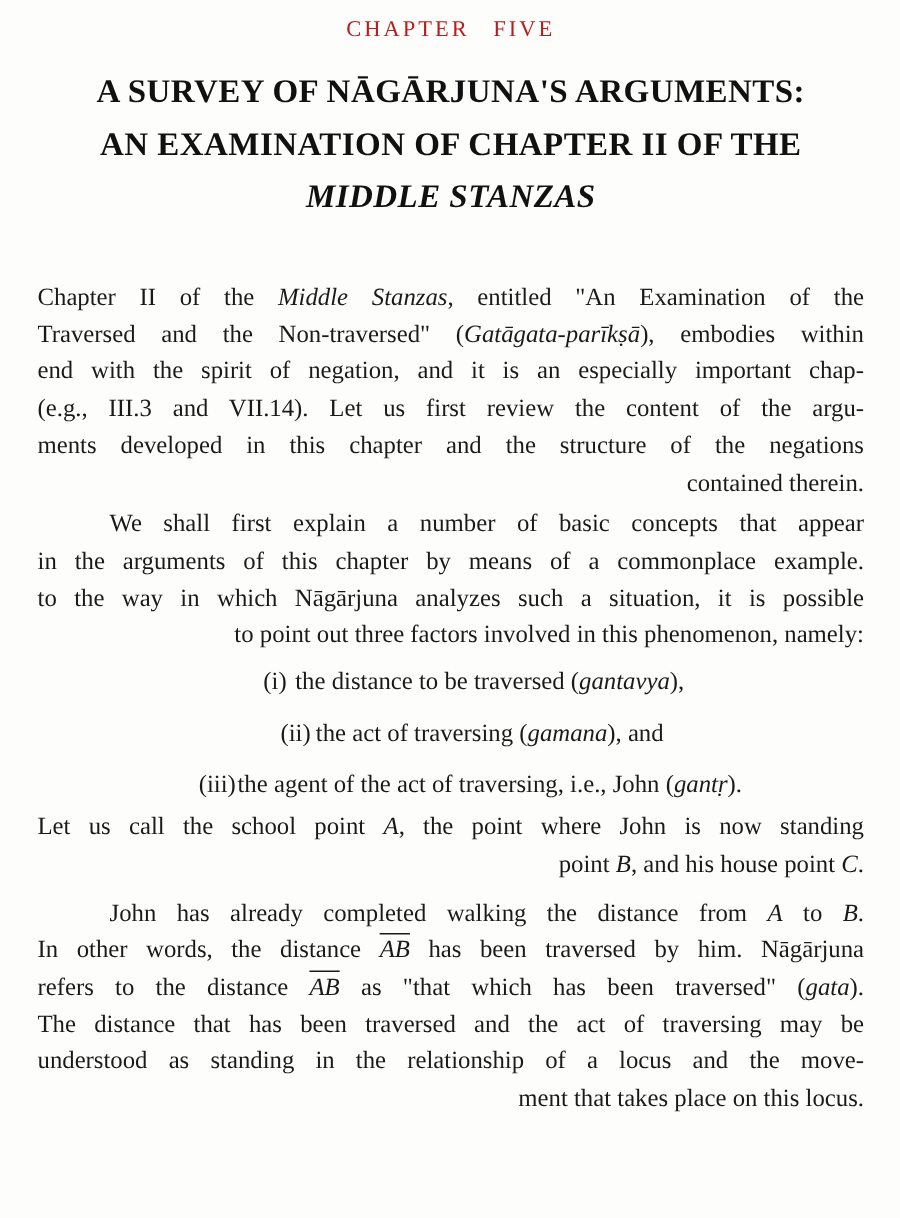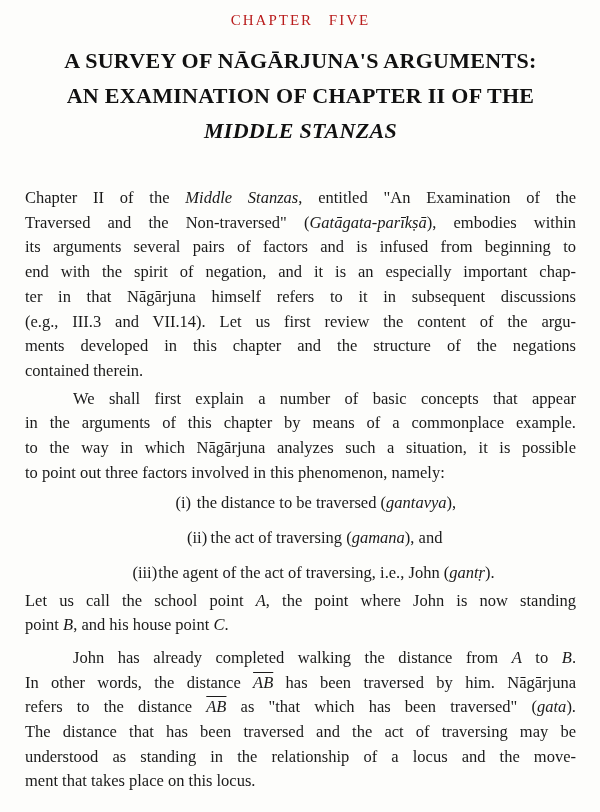--- a/index.html
+++ b/index.html
@@ -46,20 +46,21 @@
   }
   .para { margin: 0; }
   .para-1 { margin-top: 38px; }
   .para-2 { margin-top: 3px; }
   .concept-list { margin-top: 6px; text-align: center; }
   .para-3 { margin-top: 3px; }
   .para-4 { margin-top: 8px; }
   .line {
     line-height: 24.7px;
     min-height: 24.7px;
+    text-align: right;
   }
   .line.j {
     text-align: justify;
     text-align-last: justify;
   }
   .line.ind { text-indent: 48px; }
   em { font-style: italic; }
   .ov { text-decoration: overline; margin-top: 44px; }
   .list-item {
     padding-left: 25px;
@@ -82,23 +83,21 @@
     <h1 class="title">
       <span class="t-line">A SURVEY OF NĀGĀRJUNA'S ARGUMENTS:</span>
       <span class="t-line">AN EXAMINATION OF CHAPTER II OF THE</span>
       <span class="t-line t-italic">MIDDLE STANZAS</span>
     </h1>
 
     <div class="body-text">
       <div class="para para-1">
           <div class="line j"><span>Chapter II of the </span><em>Middle Stanzas</em><span>, entitled "An Examination of the</span></div>
           <div class="line j"><span>Traversed and the Non-traversed" (</span><em>Gatāgata-parīkṣā</em><span>), embodies within</span></div>
-          <div class="line j"><span>its arguments several pairs of factors and is infused from beginning to</span></div>
           <div class="line j"><span>end with the spirit of negation, and it is an especially important chap-</span></div>
-          <div class="line j"><span>ter in that Nāgārjuna himself refers to it in subsequent discussions</span></div>
           <div class="line j"><span>(e.g., III.3 and VII.14).  Let us first review the content of the argu-</span></div>
           <div class="line j"><span>ments developed in this chapter and the structure of the negations</span></div>
           <div class="line"><span>contained therein.</span></div>
         </div>
       <div class="para para-2">
           <div class="line j ind"><span>We shall first explain a number of basic concepts that appear</span></div>
           <div class="line j"><span>in the arguments of this chapter by means of a commonplace example.</span></div>
           <div class="line j"><span>to the way in which Nāgārjuna analyzes such a situation, it is possible</span></div>
           <div class="line"><span>to point out three factors involved in this phenomenon, namely:</span></div>
         </div>

